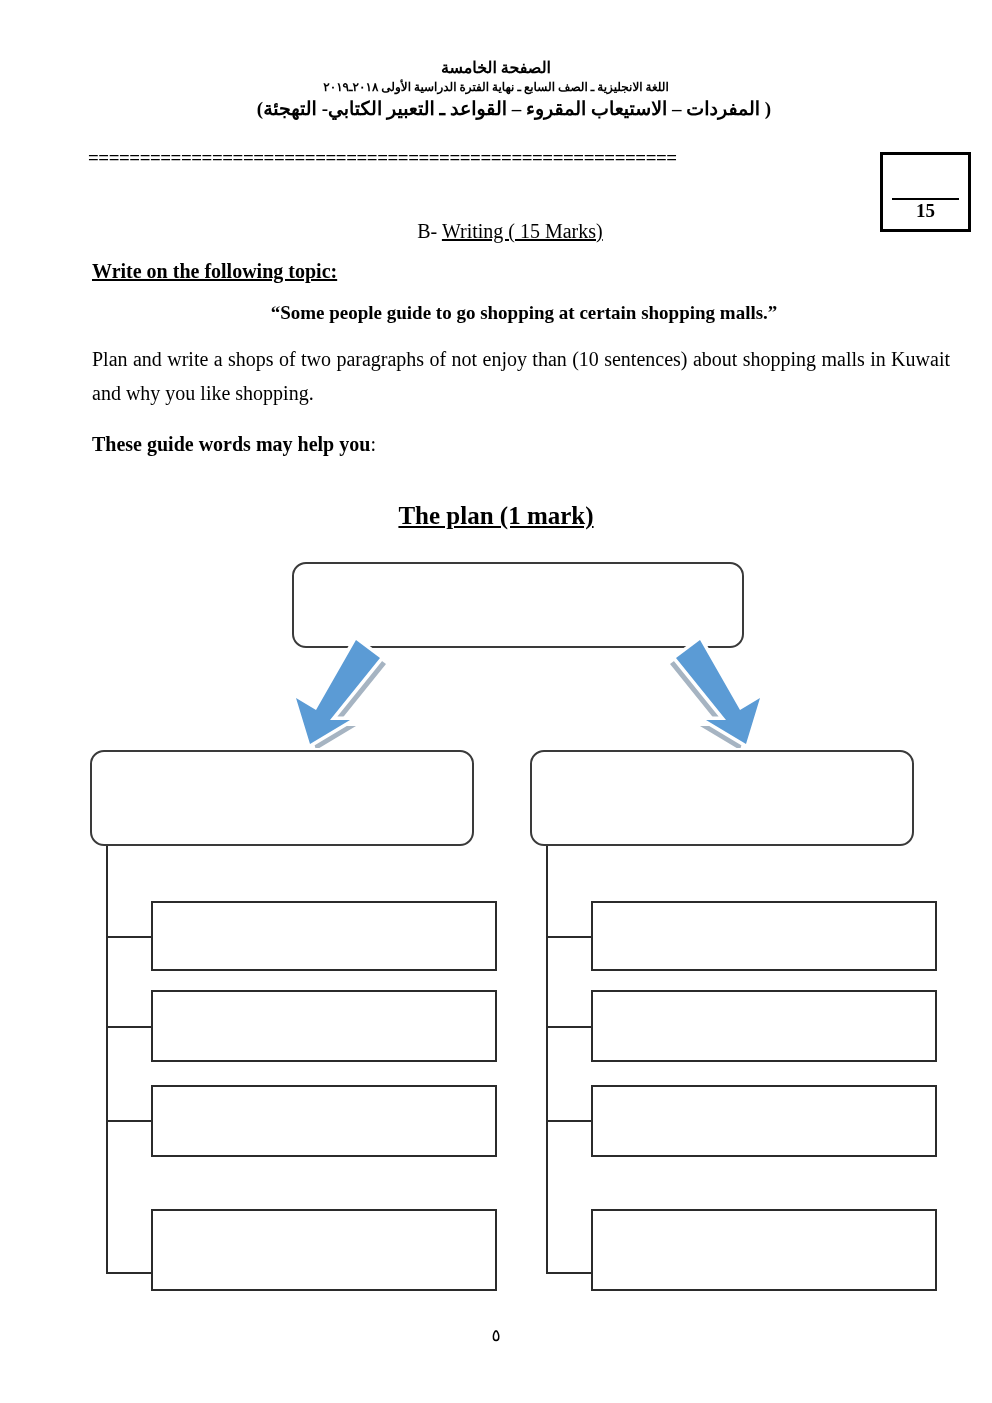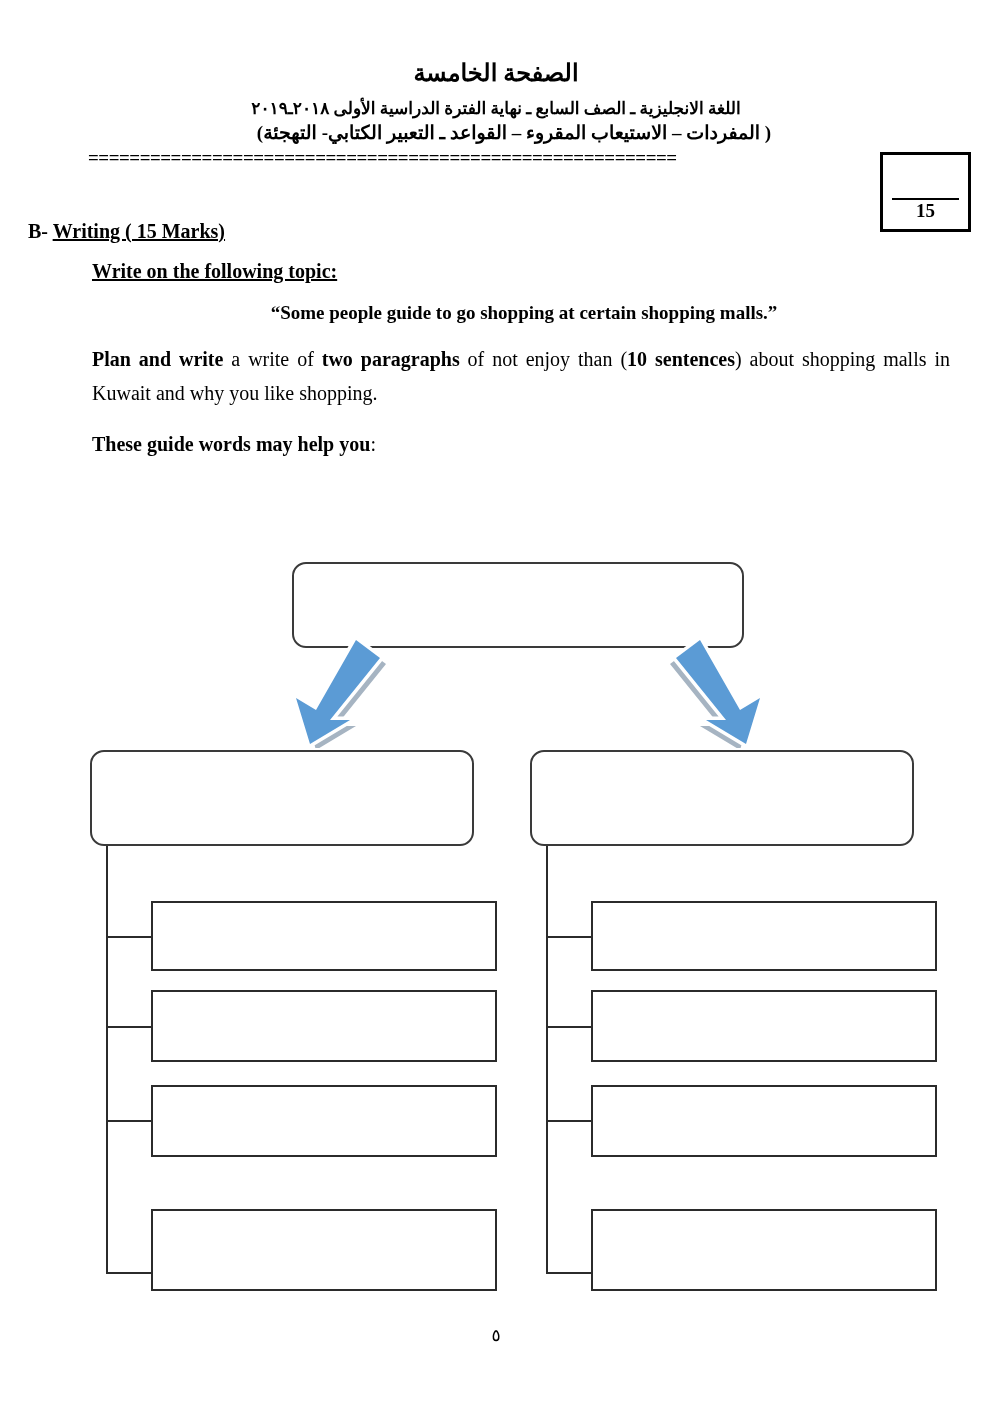--- a/index.html
+++ b/index.html
@@ -21,31 +21,31 @@
 
   
   .hdr {
     position: absolute;
     left: 0;
     right: 0;
     top: 58px;
     text-align: center;
   }
   .hdr-line1 {
-    font-size: 24px;
+    font-size: 16px;
     font-weight: bold;
     line-height: 1.25;
     direction: rtl;
   }
   .hdr-line2 {
-    font-size: 17px;
+    font-size: 12px;
     font-weight: bold;
     line-height: 1.3;
     direction: rtl;
-    margin-top: 10px;
+    margin-top: 2px;
   }
   .hdr-line3 {
     font-size: 19px;
     font-weight: bold;
     line-height: 1.3;
     direction: rtl;
     margin-top: 1px;
     margin-left: 36px;
   }
 
@@ -90,23 +90,23 @@
     font-weight: bold;
     line-height: 1.1;
   }
 
   
   .sec-title {
     position: absolute;
     left: 0;
     right: 0;
     top: 220px;
-    text-align: left;
-    font-size: 20px;
-    font-weight: bold;
+    text-align: center;
+    font-size: 20px;
+    font-weight: normal;
     padding-left: 28px;
   }
   .sec-title .u { text-decoration: underline; }
 
   .write-topic {
     position: absolute;
     left: 92px;
     top: 260px;
     font-size: 20px;
     font-weight: bold;
@@ -128,21 +128,21 @@
   .para {
     position: absolute;
     left: 92px;
     width: 858px;
     top: 342px;
     font-size: 20px;
     line-height: 1.72;
     text-align: justify;
     text-justify: inter-word;
   }
-  .para b { font-weight: bold; }
+  .para b { font-weight: normal; }
 
   .guide-label {
     position: absolute;
     left: 92px;
     top: 422px;
     font-size: 20px;
     font-weight: bold;
     margin-top: 11px;
   }
   .guide-label .plain { font-weight: normal; }
@@ -238,27 +238,30 @@
 
   <div class="sec-title">
     <span>B- </span><span class="u">Writing ( 15 Marks)</span>
   </div>
 
   <div class="write-topic">Write on the following topic:</div>
 
   <div class="quote-line">“Some people guide to go shopping at certain shopping malls.”</div>
 
   <div class="para">
-    <b>Plan and write</b><span> a write of </span><b>two paragraphs</b><span> of not enjoy than (</span><b>10 sentences</b><span>) about shopping malls in Kuwait and why you like shopping.</span>
+    <b>Plan and write</b><span> a shops of </span><b>two paragraphs</b><span> of not enjoy than (</span><b>10 sentences</b><span>) about shopping malls in Kuwait and why you like shopping.</span>
   </div>
 
   <div class="guide-label">
     <span>These guide words may help you</span><span class="plain">:</span>
   </div>
 
+  <div class="plan-title">
+    <span>The plan (1 mark)</span>
+  </div>
 
   <div class="diagram">
 
     <div class="rbox" style="left:292px; top:562px; width:452px; height:86px;"></div>
 
     <svg class="arrow-svg" style="left:288px; top:636px; width:108px; height:112px;" viewBox="0 0 108 112">
       <g transform="translate(6,4)">
         <polygon points="62,0 86,18 36,80 56,80 16,104 2,58 22,70" fill="#A6B4C2" transform="translate(6,6)"></polygon>
         <polygon points="62,0 86,18 36,80 56,80 16,104 2,58 22,70" fill="#5B9BD5" stroke="#FFFFFF" stroke-width="7" stroke-linejoin="round"></polygon>
         <polygon points="62,0 86,18 36,80 56,80 16,104 2,58 22,70" fill="#5B9BD5"></polygon>

